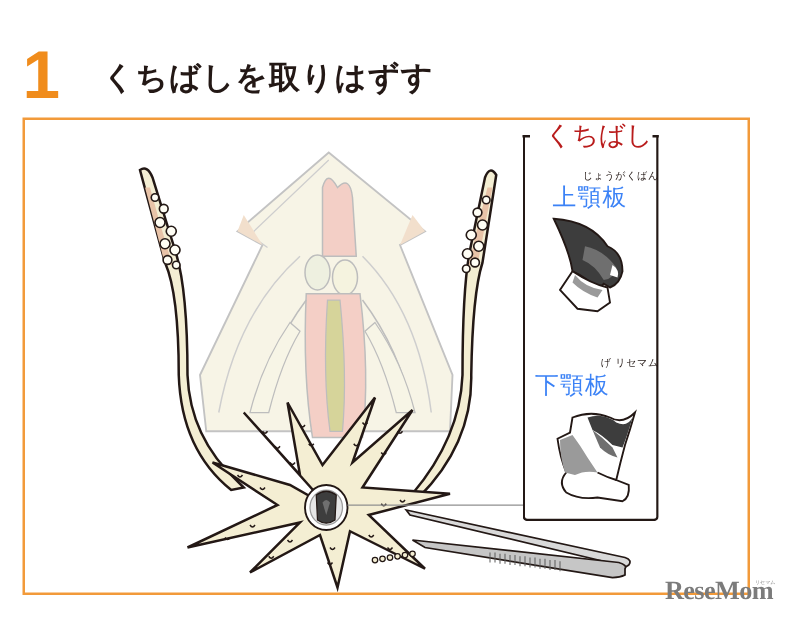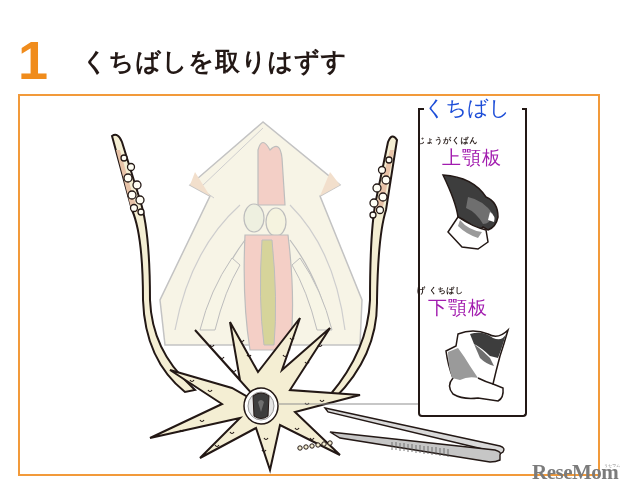--- a/index.html
+++ b/index.html
@@ -9,24 +9,24 @@
                  color: #f08c1c; line-height: 60px; font-family: "Liberation Sans", sans-serif; }
   .step-title { position: absolute; left: 82px; top: 44px; font-size: 25px; font-weight: bold;
                 color: #231815; line-height: 36px; letter-spacing: 1px; }
   .frame { position: absolute; left: 18px; top: 94px; width: 582px; height: 382px;
            border: 2px solid #f29a3a; box-sizing: border-box; }
   .illustration { position: absolute; left: 0; top: 0; }
   .inset { position: absolute; left: 418px; top: 108px; width: 109px; height: 309px;
            border: 2px solid #231815; border-top: none; border-radius: 0 0 4px 4px; box-sizing: border-box; background: #fff; }
   .inset-top-l { position: absolute; left: 418px; top: 108px; width: 12px; height: 2px; background: #231815; }
   .inset-top-r { position: absolute; left: 515px; top: 108px; width: 12px; height: 2px; background: #231815; }
-  .inset-heading { position: absolute; left: 424px; top: 96px; width: 98px; text-align: left;
-                   font-size: 21px; color: #1d4ed8; background: #fff; line-height: 24px; }
-  .ruby { position: absolute; font-size: 8px; color: #231815; width: 110px; text-align: left; letter-spacing: 0.5px; font-weight: bold; }
-  .kanji { position: absolute; font-size: 19px; color: #a21caf; width: 110px; text-align: center; letter-spacing: 1px; }
+  .inset-heading { position: absolute; left: 424px; top: 96px; width: 98px; text-align: right;
+                   font-size: 21px; color: #b91c1c; background: #fff; line-height: 24px; }
+  .ruby { position: absolute; font-size: 8px; color: #231815; width: 110px; text-align: right; letter-spacing: 0.5px; }
+  .kanji { position: absolute; font-size: 19px; color: #3b82f6; width: 110px; text-align: center; letter-spacing: 1px; }
   .logo { position: absolute; left: 532px; top: 460px; font-size: 21px; font-weight: bold;
           color: #7b7b7b; font-family: Liberation Serif, serif; letter-spacing: -0.5px; }
   .logo-ruby { position: absolute; left: 604px; top: 463px; font-size: 4px; color: #888; }
 </style>
 </head>
 <body>
 
 <div class="step-number">1</div>
 <div class="step-title">くちばしを取りはずす</div>
 
@@ -158,21 +158,21 @@
 <div class="kanji" style="left:417px; top:145px;">上顎板</div>
 
 <svg style="position:absolute; left:438px; top:172px;" width="80" height="80" viewBox="0 0 80 80">
   <path d="M5 3 Q35 5 48 25 Q60 30 60 45 Q58 55 50 58 L45 55 L40 60 Q32 50 20 45 Q18 30 5 3 Z" fill="#3d3d3d" stroke="#231815" stroke-width="1.5"></path>
   <path d="M30 25 Q45 28 55 42 Q52 52 45 52 Q38 40 28 36 Z" fill="#6f6f6f"></path>
   <path d="M52 40 Q58 44 56 50 L50 48 Z" fill="#ffffff"></path>
   <path d="M20 45 L10 60 L24 75 L40 77 L50 70 L48 58 Q35 55 20 45 Z" fill="#ffffff" stroke="#231815" stroke-width="1.5"></path>
   <path d="M22 48 Q30 58 44 60 L40 66 Q28 62 20 54 Z" fill="#9a9a9a"></path>
 </svg>
 
-<div class="ruby" style="left:417px; top:285px;">げ くちばし</div>
+<div class="ruby" style="left:417px; top:285px;">げ リセマム</div>
 <div class="kanji" style="left:403px; top:295px;">下顎板</div>
 
 <svg style="position:absolute; left:438px; top:326px;" width="80" height="80" viewBox="0 0 80 80">
   <path d="M20 8 Q35 2 50 8 Q60 14 70 4 Q66 18 62 30 Q58 45 55 58 L65 62 Q66 72 60 75 L40 72 Q25 74 15 68 Q8 60 15 52 Q10 40 8 25 L18 20 Z" fill="#ffffff" stroke="#231815" stroke-width="1.5"></path>
   <path d="M32 8 Q45 4 55 12 Q64 16 68 8 Q64 22 60 32 L52 30 Q44 22 36 18 Z" fill="#3d3d3d"></path>
   <path d="M36 18 Q44 24 52 32 L56 40 Q48 38 42 32 Z" fill="#6f6f6f"></path>
   <path d="M10 26 L20 22 Q26 30 32 40 L40 52 Q30 50 22 54 L14 52 Q10 40 10 26 Z" fill="#9a9a9a"></path>
   <path d="M40 52 Q48 56 55 58" fill="none" stroke="#231815" stroke-width="1.5"></path>
 </svg>
 

